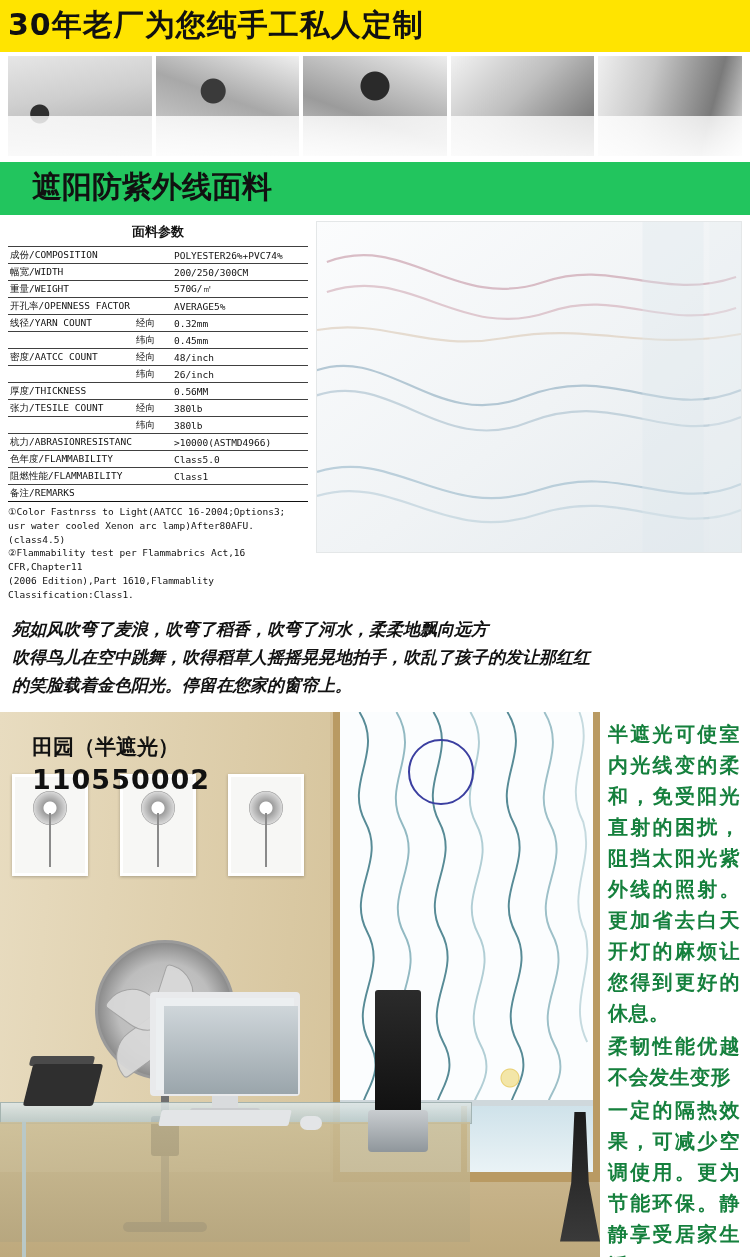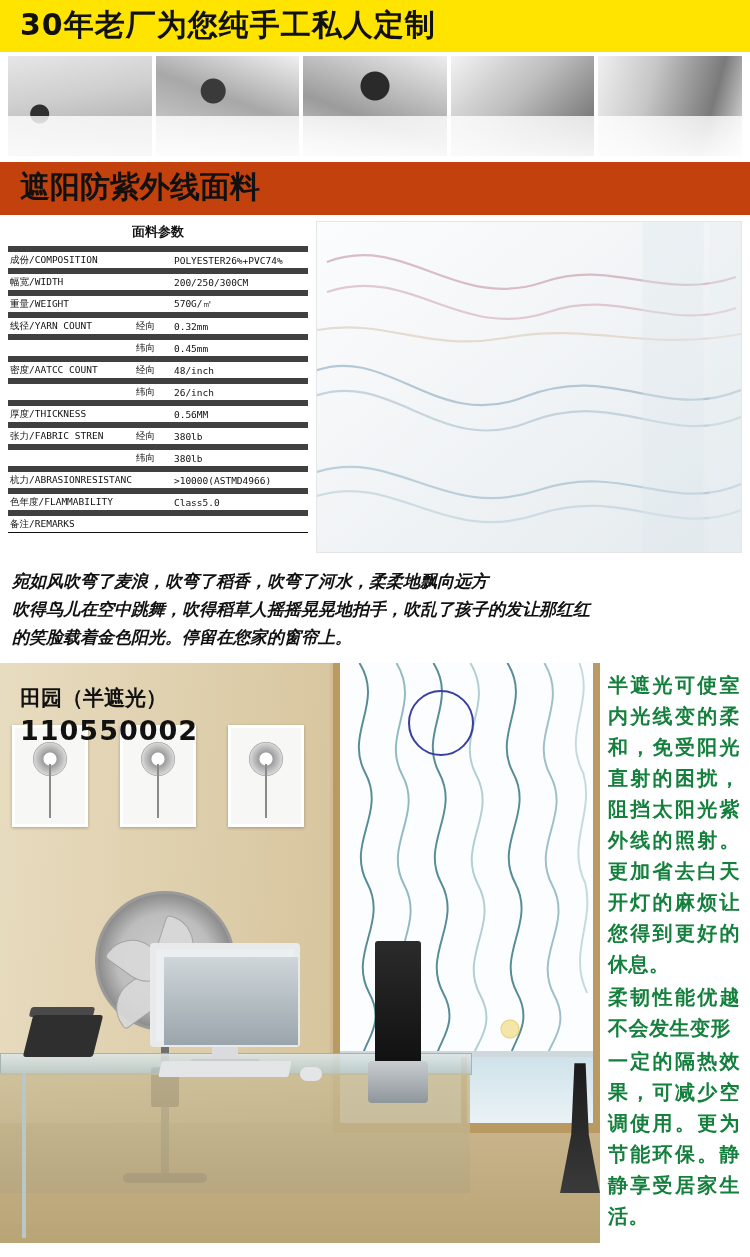--- a/index.html
+++ b/index.html
@@ -13,21 +13,21 @@
 
   
   .banner{
     background:#ffe400;
     padding:6px 0 8px 0;
   }
   .banner .btitle{
     font-size:30px;
     font-weight:bold;
     color:#111;
-    padding-left:20px;
+    padding-left:8px;
     letter-spacing:1px;
     line-height:1.25;
   }
 
   
   .photostrip{
     display:flex;
     gap:4px;
     padding:4px 8px 6px 8px;
     background:#fff;
@@ -54,22 +54,22 @@
   .p5{background:
       linear-gradient(105deg,#efefef 0%,#c7c7c7 35%,#7a7a7a 75%,#e2e2e2 100%);}
   .photo:after{
     content:"";
     position:absolute;left:0;top:60%;width:100%;height:40%;
     background:linear-gradient(#ffffffcc,#ffffffee);
   }
 
   
   .banner2{
-    background:#c2410c;
-    padding:6px 0 10px 0;
+    background:#22c55e;
+    padding:6px 0 10px 12px;
   }
   .banner2 .btitle{
     font-size:30px;
     font-weight:bold;
     color:#111;
     padding-left:20px;
     line-height:1.25;
   }
 
   
@@ -91,21 +91,21 @@
     font-family:"DejaVu Sans","Liberation Sans",sans-serif;
   }
   table.spec-table{
     border-collapse:collapse;
     width:100%;
     font-size:9.5px;
     color:#111;
     font-family:"DejaVu Sans Mono","Liberation Mono",monospace;
   }
   table.spec-table td{
-    border-top:6px solid #404040;
+    border-top:1px solid #404040;
     padding:1.5px 2px;
     vertical-align:middle;
     white-space:nowrap;
   }
   table.spec-table tr:last-child td{border-bottom:1px solid #111;}
   td.k{width:120px;}
   td.sub{width:34px;}
   td.v{}
   .nb td{border-top:none;}
   .remarks{
@@ -245,21 +245,21 @@
     line-height:1.55;
     color:#15803d;
     font-weight:bold;
     letter-spacing:0.5px;
     text-align:justify;
     font-family:Liberation Mono, monospace;
   }
   .rc-text p{margin:0 0 2px 0;}
 
   .prodlabel{
-    position:absolute;left:20px;top:22px;
+    position:absolute;left:32px;top:22px;
     color:#111;
   }
   .prod-name{font-size:21px;font-weight:bold;line-height:1.3;}
   .prod-code{font-size:27px;font-weight:bold;line-height:1.25;margin-top:2px;letter-spacing:1px;}
 </style>
 </head>
 <body>
 
 <div class="page">
 
@@ -293,20 +293,25 @@
             <td class="k">幅宽/WIDTH</td>
             <td class="sub"></td>
             <td class="v">200/250/300CM</td>
           </tr>
           <tr>
             <td class="k">重量/WEIGHT</td>
             <td class="sub"></td>
             <td class="v">570G/㎡</td>
           </tr>
           <tr>
+            <td class="k">开孔率/OPENNESS FACTOR</td>
+            <td class="sub"></td>
+            <td class="v">AVERAGE5%</td>
+          </tr>
+          <tr>
             <td class="k">线径/YARN COUNT</td>
             <td class="sub">经向</td>
             <td class="v">0.32mm</td>
           </tr>
           <tr>
             <td class="k"></td>
             <td class="sub">纬向</td>
             <td class="v">0.45mm</td>
           </tr>
           <tr>
@@ -318,46 +323,55 @@
             <td class="k"></td>
             <td class="sub">纬向</td>
             <td class="v">26/inch</td>
           </tr>
           <tr>
             <td class="k">厚度/THICKNESS</td>
             <td class="sub"></td>
             <td class="v">0.56MM</td>
           </tr>
           <tr>
-            <td class="k">张力/FABRIC STREN</td>
+            <td class="k">张力/TESILE COUNT</td>
             <td class="sub">经向</td>
             <td class="v">380lb</td>
           </tr>
           <tr>
             <td class="k"></td>
             <td class="sub">纬向</td>
             <td class="v">380lb</td>
           </tr>
           <tr>
             <td class="k">杭力/ABRASIONRESISTANC</td>
             <td class="sub"></td>
             <td class="v">&gt;10000(ASTMD4966)</td>
           </tr>
           <tr>
             <td class="k">色年度/FLAMMABILITY</td>
             <td class="sub"></td>
             <td class="v">Class5.0</td>
           </tr>
           <tr>
+            <td class="k">阻燃性能/FLAMMABILITY</td>
+            <td class="sub"></td>
+            <td class="v">Class1</td>
+          </tr>
+          <tr>
             <td class="k">备注/REMARKS</td>
             <td class="sub"></td>
             <td class="v"></td>
           </tr>
         </tbody>
       </table>
+      <div class="remarks">①Color Fastnrss to Light(AATCC 16-2004;Options3;
+usr water cooled Xenon arc lamp)After80AFU.(class4.5)
+②Flammability test per Flammabrics Act,16 CFR,Chapter11
+(2006 Edition),Part 1610,Flammablity Classification:Class1.</div>
     </div>
 
     <div class="fabric-img">
       <svg viewBox="0 0 430 330" preserveAspectRatio="none">
         <defs>
           <linearGradient id="fg" x1="0" y1="0" x2="1" y2="1">
             <stop offset="0%" stop-color="#fbfcfd"></stop>
             <stop offset="55%" stop-color="#f0f3f5"></stop>
             <stop offset="100%" stop-color="#e4eaee"></stop>
           </linearGradient>

